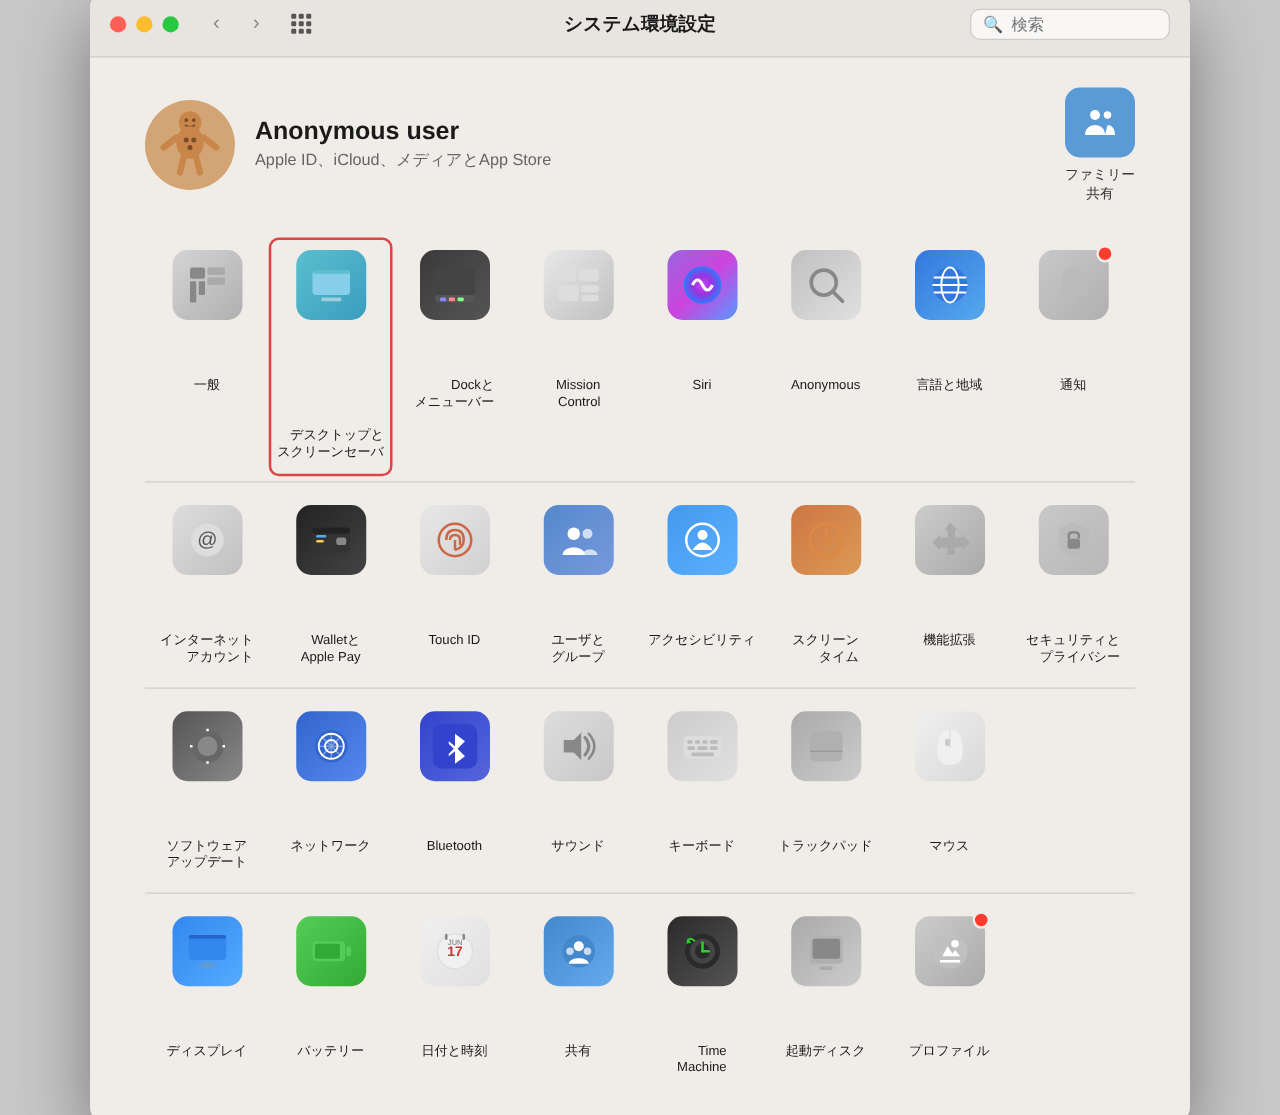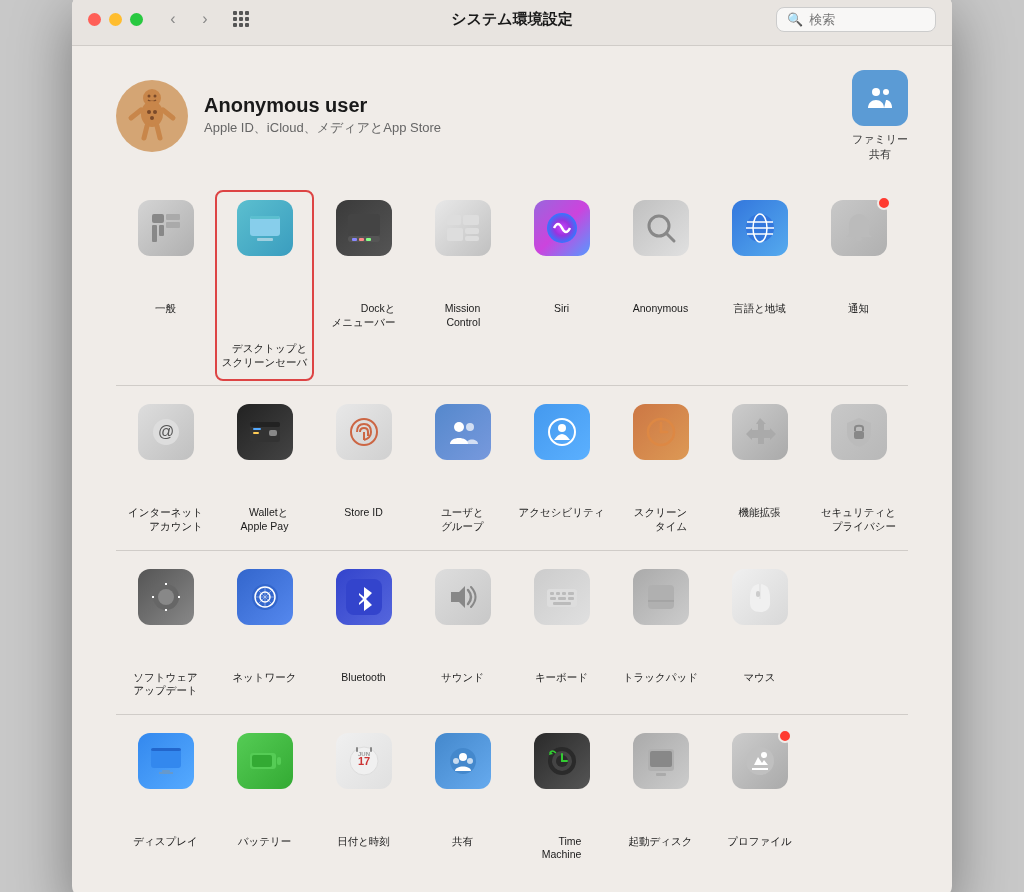--- a/index.html
+++ b/index.html
@@ -451,21 +451,21 @@
         </div>
         <div class="pref-item">
           <div class="pref-icon icon-touchid">
             <svg width="36" height="36" viewBox="0 0 36 36">
               <circle cx="18" cy="18" r="13" fill="none" stroke="#cc6644" stroke-width="2"></circle>
               <path d="M11 18 Q11 10 18 10 Q25 10 25 18 Q25 24 18 26" fill="none" stroke="#cc6644" stroke-width="2"></path>
               <path d="M14 18 Q14 14 18 14 Q22 14 22 18 L22 22" fill="none" stroke="#cc6644" stroke-width="2"></path>
               <line x1="18" y1="18" x2="18" y2="26" stroke="#cc6644" stroke-width="2"></line>
             </svg>
           </div>
-          <div class="pref-label">Store ID</div>
+          <div class="pref-label">Touch ID</div>
         </div>
         <div class="pref-item">
           <div class="pref-icon icon-users">
             <svg width="36" height="36" viewBox="0 0 36 36">
               <circle cx="14" cy="13" r="5" fill="white"></circle>
               <path d="M5 30 C5 22 23 22 23 30" fill="white"></path>
               <circle cx="25" cy="13" r="4" fill="rgba(255,255,255,0.7)"></circle>
               <path d="M21 30 C21 24 33 24 33 30" fill="rgba(255,255,255,0.7)"></path>
             </svg>
           </div>

